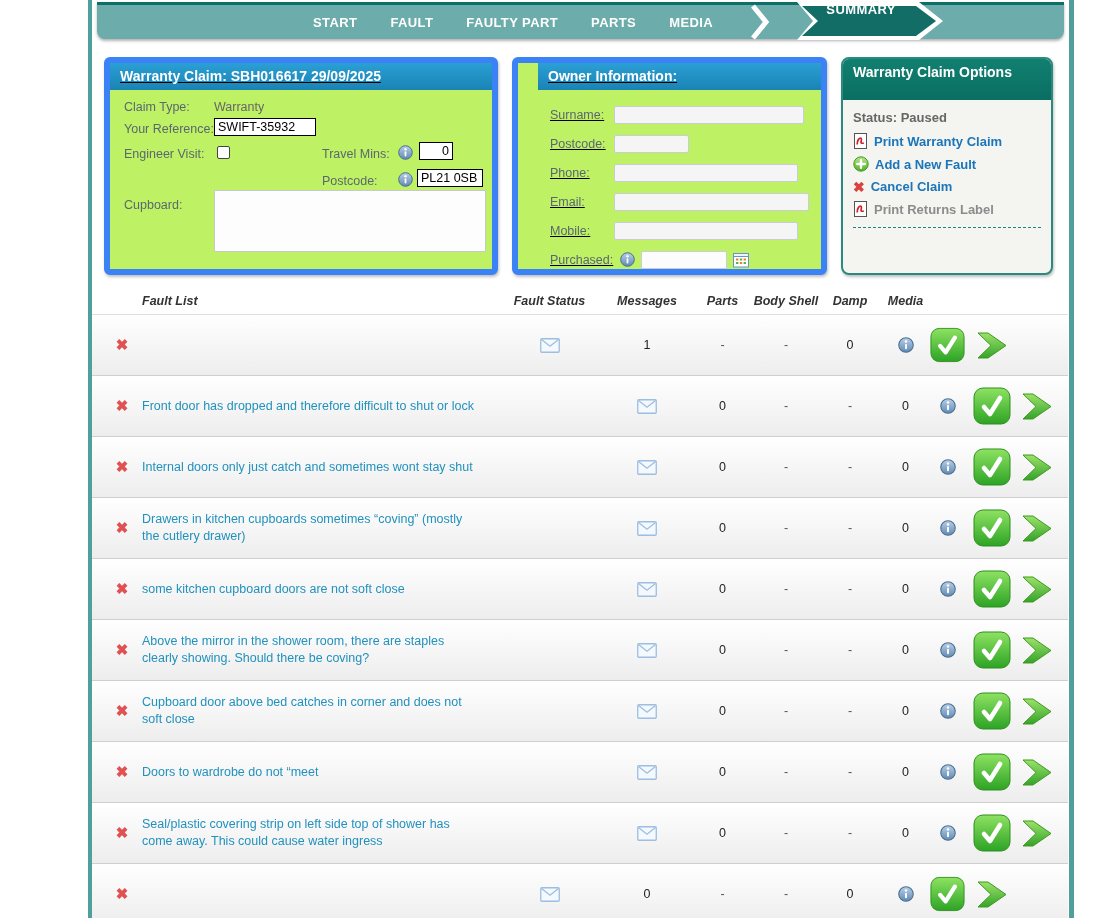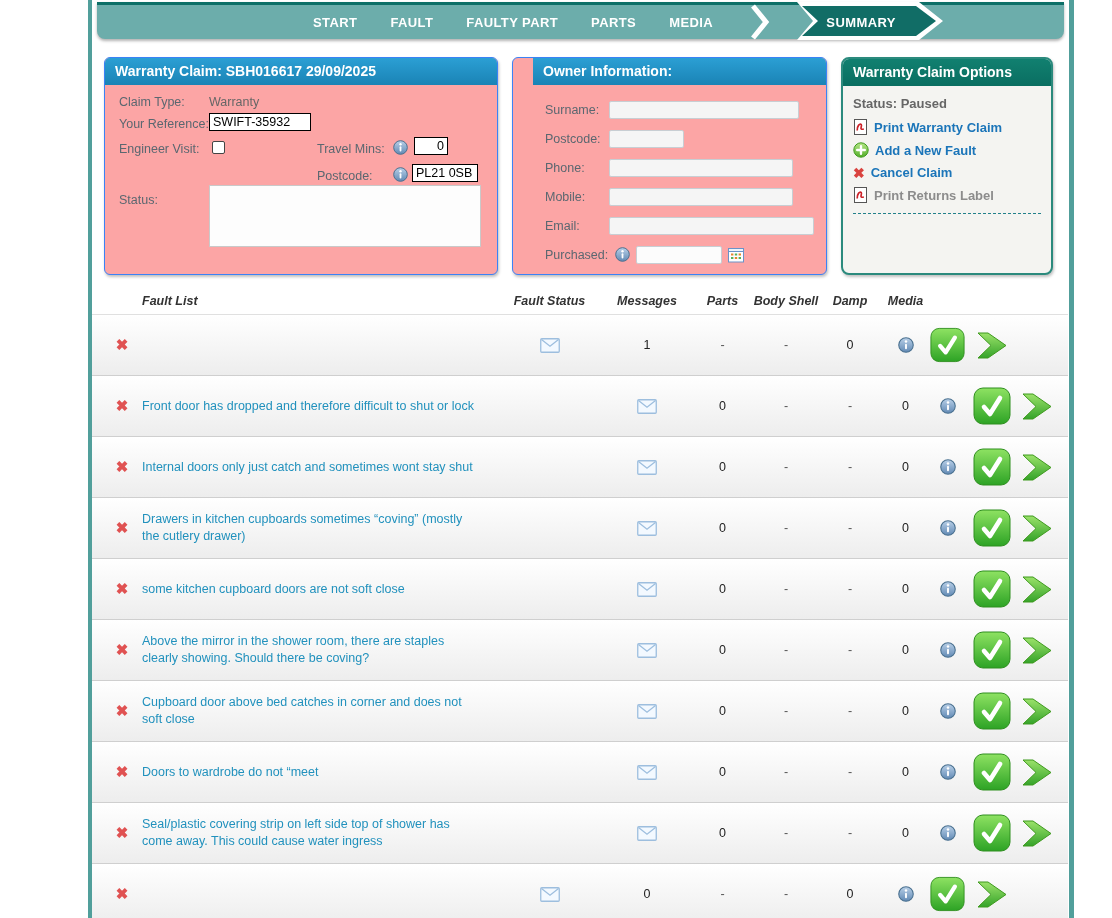--- a/index.html
+++ b/index.html
@@ -10,33 +10,33 @@
     border-left:4px solid #519f9b; border-right:5px solid #519f9b; background:#fff; }
 
   
   .navbar { position:relative; margin:2px 5px 0 5px; height:37px;
     background:#6cadab; border-top:3px solid #0d6f67; border-radius:0 0 8px 8px;
     box-shadow:0 2px 3px rgba(0,0,0,.3); display:flex; align-items:center;
     padding-left:216px; gap:33px; }
   .nav-step { color:#fff; font-weight:bold; font-size:13px; letter-spacing:.4px; cursor:pointer; }
   .chev-sep { margin-left:4px; }
   .summary-chip { position:relative; width:150px; height:40px; margin-left:-6px; display:flex;
-    align-items:center; justify-content:center; }
+    align-items:flex-start; justify-content:center; }
   .summary-chip svg { position:absolute; left:0; top:-1px; }
   .summary-label { position:relative; color:#fff; font-weight:bold; font-size:13px;
     letter-spacing:.4px; padding-right:22px; }
 
   
   .panels { position:absolute; left:12px; top:57px; display:flex; gap:14px; }
   .panel { border-radius:6px; overflow:hidden; box-shadow:1px 2px 3px rgba(0,0,0,.25); }
-  .panel.blue { border:1px solid #3b82f6; background:#fca5a5; }
+  .panel.blue { border:6px solid #3b82f6; background:#bef264;text-decoration:underline; }
   .panel-hd-blue { height:27px; background:linear-gradient(#2b9fd4,#1a83b5); color:#fff;
     font-weight:bold; font-size:14px; line-height:27px; padding-left:10px; }
   .panel.teal { border:2px solid #2b8a7d; background:#f4f4f1; border-radius:8px; }
-  .panel-hd-teal { height:27px; background:linear-gradient(#118070,#0a6e61); color:#fff;
+  .panel-hd-teal { height:41px; background:linear-gradient(#118070,#0a6e61); color:#fff;
     font-weight:bold; font-size:14px; line-height:27px; padding-left:10px; }
 
   .claim-panel { width:394px; height:218px; }
   .claim-body { position:relative; height:190px; font-size:12.5px; color:#5b6770; }
   .claim-body .lbl { position:absolute; }
   .claim-body .val { position:absolute; color:#666; }
   .inp { border:1px solid #000; background:#fff; height:18px; font-size:12.5px;
     font-family:"Liberation Sans",sans-serif; padding:0 3px; }
   .claim-cb { position:absolute; width:13px; height:13px; appearance:none;
     border:1px solid #444; border-radius:2px; background:#fff; }
@@ -145,47 +145,47 @@
         <input class="inp" style="position: absolute; left: 309px; top: 52px; width: 34px; text-align: right;" value="0">
 
         <span class="lbl" style="left:212px;top:84px">Postcode:</span>
         <svg class="info-ic" style="position:absolute;left:288px;top:82px" width="15" height="15" viewBox="0 0 15 15">
           <circle cx="7.5" cy="7.5" r="6.8" fill="url(#gradInfo)" stroke="#49708f"></circle>
           <circle cx="7.5" cy="4.3" r="1.2" fill="#fff"></circle>
           <rect x="6.6" y="6.3" width="1.8" height="5.2" rx="0.9" fill="#fff"></rect>
         </svg>
         <input class="inp" style="position: absolute; left: 307px; top: 79px; width: 66px;" value="PL21 0SB">
 
-        <span class="lbl" style="left:14px;top:108px">Status:</span>
+        <span class="lbl" style="left:14px;top:108px">Cupboard:</span>
         <textarea class="reasons-ta" style=""></textarea>
       </div>
     </section>
 
     <section class="panel blue owner-panel">
       <header class="panel-hd-blue">Owner Information:</header>
       <div class="owner-body">
         <div class="owner-row">
           <span class="olbl">Surname:</span>
           <input class="oinp" style="width: 190px;">
         </div>
         <div class="owner-row">
           <span class="olbl">Postcode:</span>
           <input class="oinp" style="width: 75px;">
         </div>
         <div class="owner-row">
           <span class="olbl">Phone:</span>
           <input class="oinp" style="width: 184px;">
         </div>
         <div class="owner-row">
+          <span class="olbl">Email:</span>
+          <input class="oinp" style="width: 221px;">
+        </div>
+        <div class="owner-row">
           <span class="olbl">Mobile:</span>
           <input class="oinp" style="width: 184px;">
-        </div>
-        <div class="owner-row">
-          <span class="olbl">Email:</span>
-          <input class="oinp" style="width: 221px;">
         </div>
         <div class="owner-row">
           <span class="olbl" style="width:70px">Purchased:</span>
           <svg class="info-ic" width="15" height="15" viewBox="0 0 15 15" style="margin-right:6px">
             <circle cx="7.5" cy="7.5" r="6.8" fill="url(#gradInfo)" stroke="#49708f"></circle>
             <circle cx="7.5" cy="4.3" r="1.2" fill="#fff"></circle>
             <rect x="6.6" y="6.3" width="1.8" height="5.2" rx="0.9" fill="#fff"></rect>
           </svg>
           <input class="oinp" style="width: 86px; background: rgb(252, 252, 252);">
           <svg width="17" height="16" viewBox="0 0 17 16" style="margin-left:6px">

